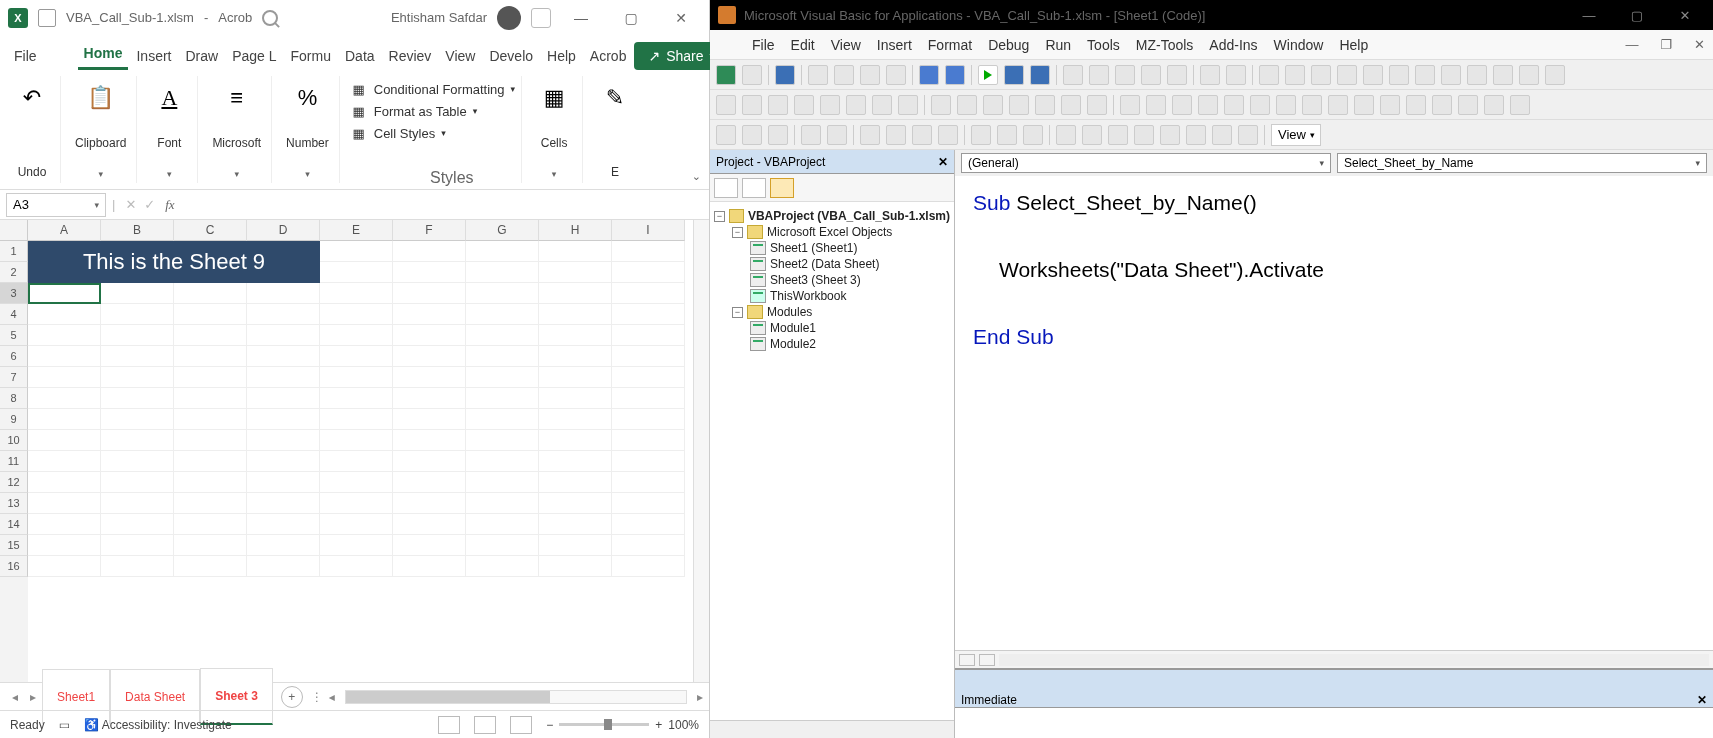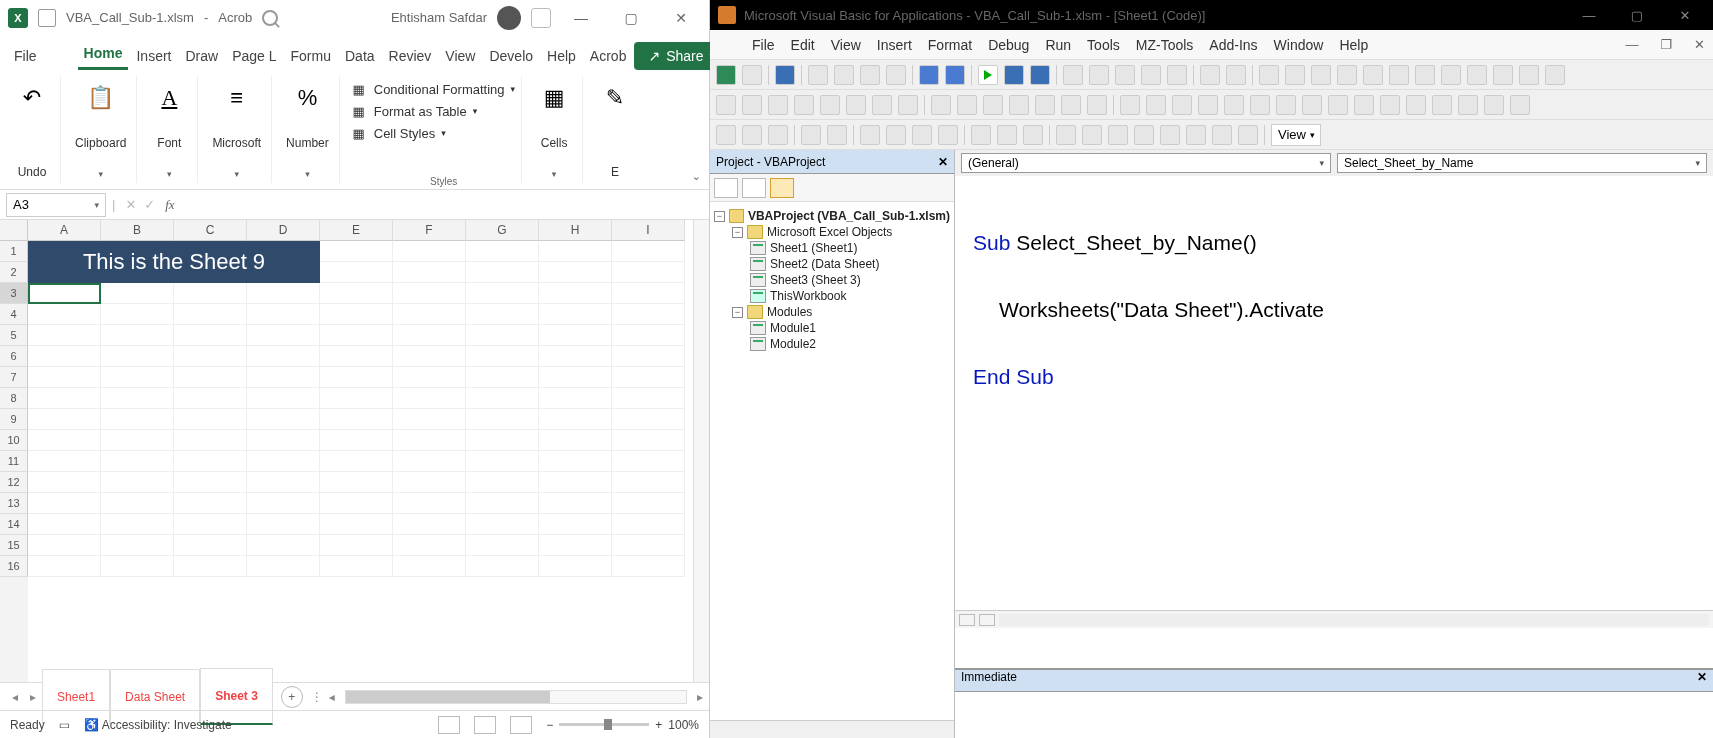--- a/index.html
+++ b/index.html
@@ -25,21 +25,21 @@
 
 
 .ribbon{height:120px;border-bottom:1px solid #ddd;display:flex;padding:6px 4px;gap:4px;background:#fff;position:relative;}
 .r-grp{display:flex;flex-direction:column;align-items:center;justify-content:space-between;padding:4px 10px;border-right:1px solid #eee;}
 .r-grp .big-ic{width:36px;height:36px;display:flex;align-items:center;justify-content:center;font-size:22px;}
 .r-grp .lbl{font-size:12px;color:#333;text-align:center;}
 .r-grp .drop{font-size:9px;color:#666;}
 .r-stack{display:flex;flex-direction:column;gap:4px;padding:4px 6px;border-right:1px solid #eee;}
 .r-stack .row{display:flex;align-items:center;gap:6px;font-size:13px;color:#333;}
 .r-stack .row .ic{width:18px;height:18px;display:flex;align-items:center;justify-content:center;}
-.styles-lbl{position:absolute;bottom:2px;left:430px;font-size:10px;color:#666;}
+.styles-lbl{position:absolute;bottom:2px;left:430px;font-size:16px;color:#666;}
 .ribbon .collapse{position:absolute;right:8px;bottom:6px;font-size:11px;color:#666;}
 
 
 .fbar{height:30px;display:flex;align-items:center;border-bottom:1px solid #ddd;font-size:13px;}
 .fbar .namebox{width:100px;height:24px;border:1px solid #ccc;margin-left:6px;padding:2px 6px;display:flex;align-items:center;justify-content:space-between;}
 .fbar .namebox .dd{font-size:9px;color:#666;}
 .fbar .sep{margin:0 6px;color:#bbb;}
 .fbar .fx{font-style:italic;color:#666;margin:0 6px;font-family:serif;}
 .fbar .x{color:#bbb;margin:0 4px;}
 .fbar .chk{color:#bbb;margin:0 4px;}
@@ -102,31 +102,31 @@
 .tree{flex:1;padding:6px 4px;font-size:12px;color:#222;overflow:auto;}
 .tree .node{display:flex;align-items:center;gap:4px;padding:1px 0;white-space:nowrap;}
 .tree .exp{width:11px;height:11px;border:1px solid #888;font-size:9px;line-height:9px;text-align:center;color:#555;}
 .tree .fic{width:16px;height:14px;background:#f1d77a;border:1px solid #c6a935;}
 .tree .mic{width:16px;height:14px;background:#eee;border:1px solid #999;position:relative;}
 .tree .mic::after{content:"";position:absolute;left:2px;top:2px;width:10px;height:2px;background:#3a6;}
 .tree .ind1{padding-left:18px;}
 .tree .ind2{padding-left:36px;align-items:center;}
 .tree .bold{font-weight:bold;}
 
-.code-pane{flex:1;display:flex;flex-direction:column;background:#fff;gap:40px;}
+.code-pane{flex:1;display:flex;flex-direction:column;background:#fff;}
 .code-dd{height:26px;display:flex;gap:6px;padding:3px 6px;background:#f0f0f0;}
 .code-dd .dd{flex:1;height:20px;border:1px solid #999;background:#fff;font-size:12px;padding:1px 6px;display:flex;align-items:center;justify-content:space-between;}
 .code-dd .dd .ar{font-size:9px;color:#555;}
 .code-area{flex:1;padding:10px 18px;font-family:Consolas,monospace;font-size:21px;line-height:1.6;overflow:auto;}
 .code-area .kw{color:#0617bb;}
 .code-area .ind{padding-left:26px;display:inline-block;}
 .code-nav{height:18px;border-top:1px solid #ccc;display:flex;align-items:center;gap:4px;padding:0 4px;background:#f4f4f4;}
 .code-nav .nb{width:16px;height:12px;border:1px solid #bbb;}
 .imm{height:70px;border-top:2px solid #999;background:#fff;display:flex;flex-direction:column;}
-.imm-head{height:22px;background:#cfe0f2;border-bottom:1px solid #999;padding:0 6px;font-size:12px;display:flex;align-items:flex-start;justify-content:space-between;}
+.imm-head{height:38px;background:#cfe0f2;border-bottom:1px solid #999;padding:0 6px;font-size:12px;display:flex;align-items:flex-end;justify-content:space-between;}
 .imm-head .cl{font-weight:bold;}
 .imm-body{flex:1;}
 .vbe-scroll-bottom{height:18px;background:#f0f0f0;border-top:1px solid #ccc;}
 </style>
 </head>
 <body>
 
 <div class="excel-side">
 
   <div class="xl-titlebar">

